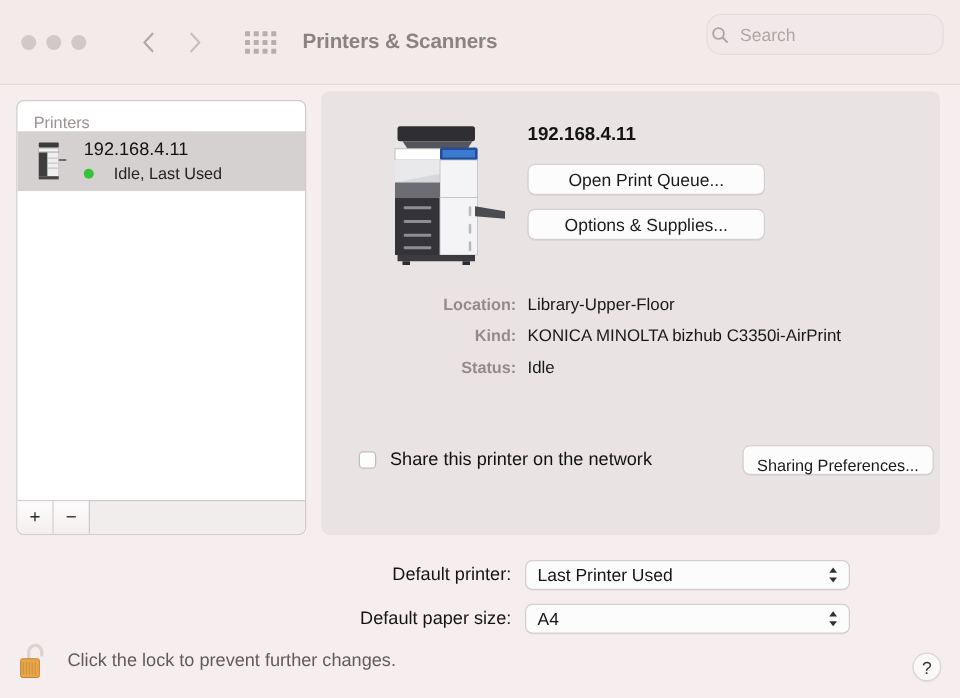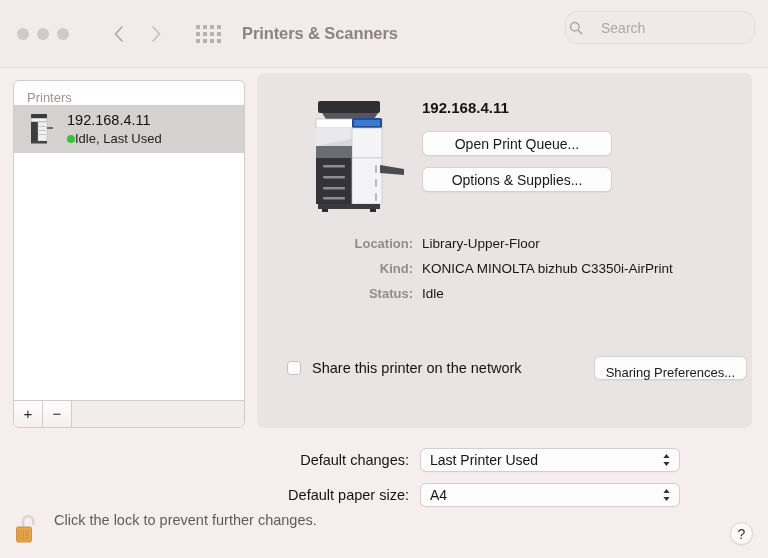--- a/index.html
+++ b/index.html
@@ -80,21 +80,21 @@
     right: 13px;
     top: 11px;
     width: 190px;
     height: 33px;
     border: 1px solid #e6dcdc;
     border-radius: 12px;
     background: #f1e9e9;
     display: flex;
     align-items: center;
     padding-left: 3px;
-    gap: 18px;
+    gap: 9px;
   }
   .search-field .magnifier { flex: 0 0 auto; display:block; }
   .search-placeholder {
     font-size: 14px;
     color: #b0a5a5;
   }
 
   
   .sidebar {
     position: absolute;
@@ -134,21 +134,21 @@
 
   .printer-row-text { display: flex; flex-direction: column; gap: 2px; }
   .printer-name {
     font-size: 14.5px;
     color: #111;
     line-height: 17px;
   }
   .printer-status-line {
     display: flex;
     align-items: center;
-    gap: 0;
+    gap: 16px;
   }
   .status-dot {
     width: 8px; height: 8px;
     border-radius: 50%;
     background: #3ac13a;
     flex: 0 0 auto;
   }
   .printer-status-text {
     font-size: 13px;
     color: #222;
@@ -322,20 +322,21 @@
     top: 50%;
     transform: translateY(-50%);
   }
 
   
   .lock-bar {
     position: absolute;
     left: 14px;
     top: 512px;
     display: flex;
+    align-items: center;
     gap: 12px;
   }
   .lock-icon { width: 28px; height: 34px; flex: 0 0 auto; }
   .lock-text {
     font-size: 14.5px;
     color: #63595a;
   }
 
   .help-btn {
     position: absolute;
@@ -490,21 +491,21 @@
   </div>
 
   <div class="share-row">
     <span class="checkbox"></span>
     <span class="share-label">Share this printer on the network</span>
     <button class="sharing-btn">Sharing Preferences...</button>
   </div>
 </div>
 
 <div class="select-row select-row-printer">
-  <span class="select-label">Default changes:</span>
+  <span class="select-label">Default printer:</span>
   <span class="select-box">
     <span class="select-value">Last Printer Used</span>
     <svg class="select-chevrons" width="9" height="15" viewBox="0 0 9 15">
       <path d="M4.5 1.5 L7.6 5.6 L1.4 5.6 Z" fill="#30302f"></path>
       <path d="M4.5 13.5 L7.6 9.4 L1.4 9.4 Z" fill="#30302f"></path>
     </svg>
   </span>
 </div>
 
 <div class="select-row select-row-paper">

